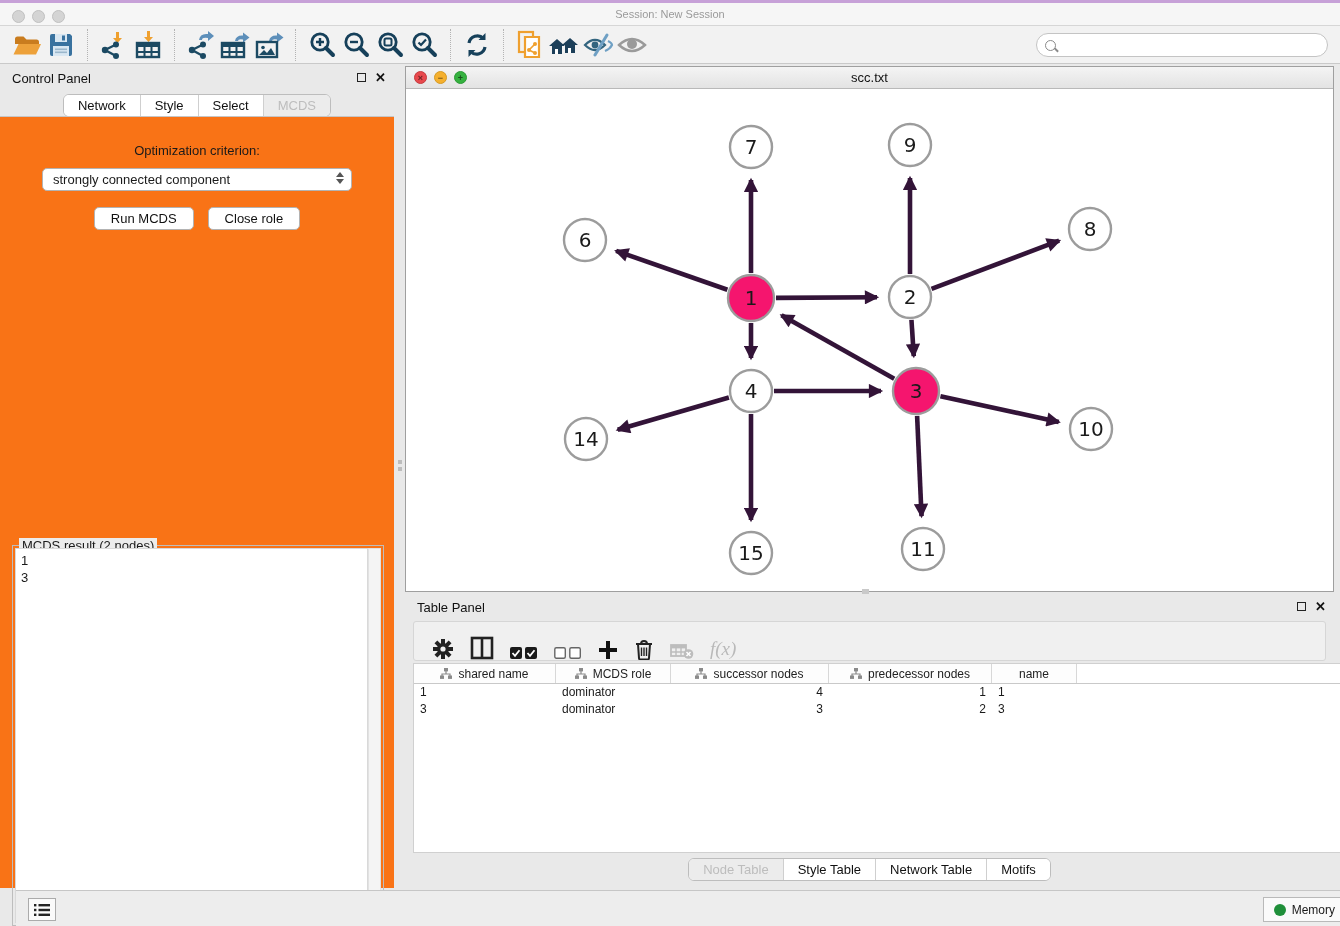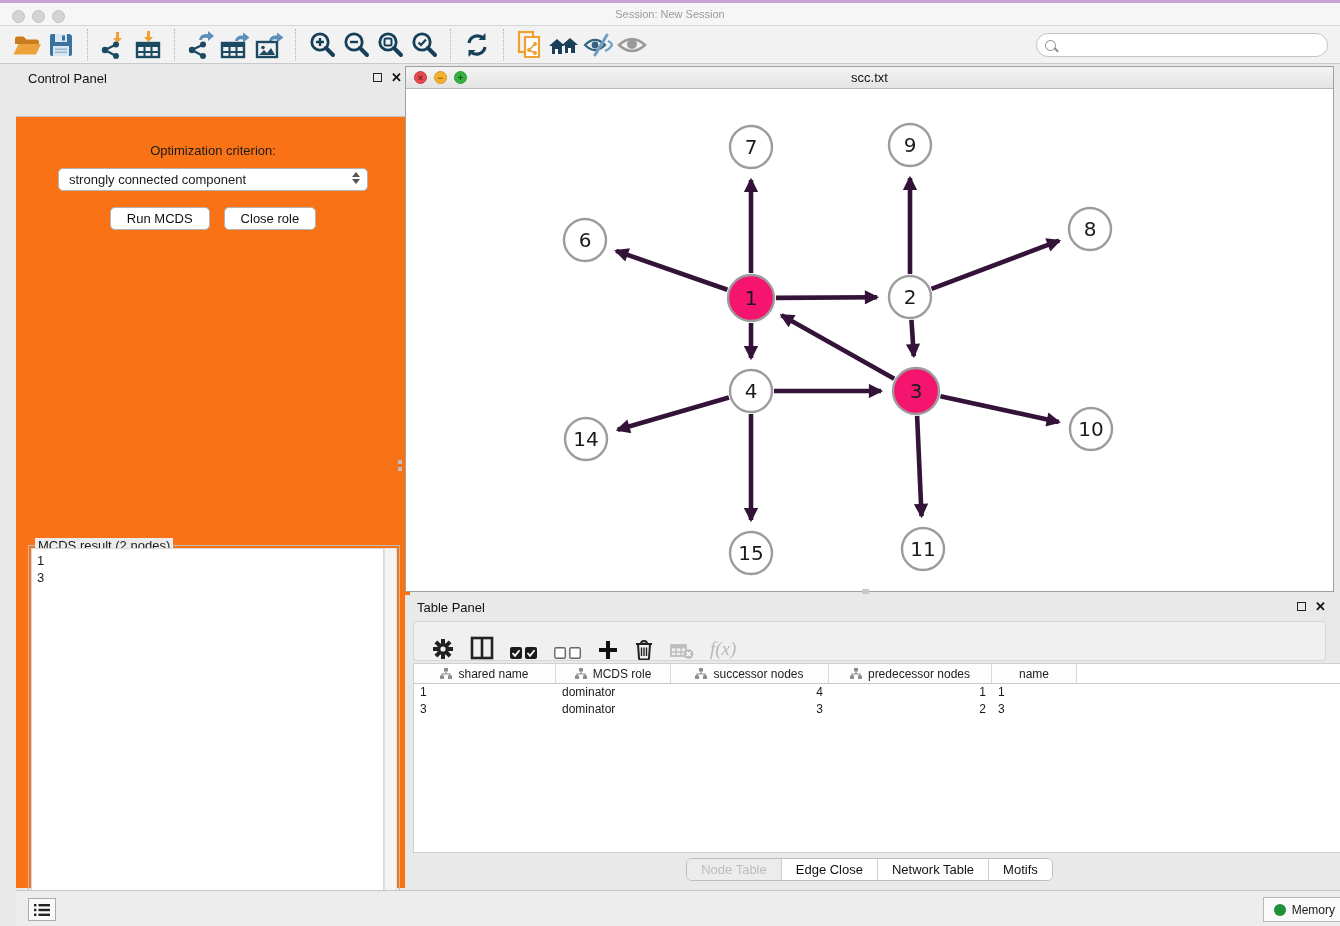--- a/index.html
+++ b/index.html
@@ -16,21 +16,21 @@
   
   .toolbar { position:absolute; left:0; top:26px; width:1340px; height:38px; background:#f2f2f2; border-bottom:1px solid #c9c9c9; display:flex; align-items:center; padding-left:10px; }
   .tb-icon { width:34px; height:32px; display:flex; align-items:center; justify-content:center; }
   .tb-sep { width:1px; height:32px; border-left:1px dotted #b3b3b3; margin:0 9px; }
   .search-wrap { position:absolute; right:12px; top:7px; width:292px; height:24px; background:#fff; border:1px solid #c4c4c4; border-radius:12px; display:flex; align-items:center; padding-left:8px; }
   .search-wrap input { border:none; outline:none; flex:1; height:20px; font-size:13px; background:transparent; font-family:"Liberation Sans",sans-serif; }
   .mag { width:11px; height:11px; border:1.5px solid #8a8a8a; border-radius:50%; position:relative; margin-right:5px; flex:none; }
   .mag::after { content:""; position:absolute; width:5px; height:1.5px; background:#8a8a8a; transform:rotate(45deg); right:-4px; bottom:-1px; }
 
   
-  .control-panel { position:absolute; left:16px; top:66px; width:394px; height:822px; background:#e9e9e9; }
+  .control-panel { position:absolute; left:0; top:66px; width:394px; height:822px; background:#e9e9e9; }
   .panel-head { position:relative; height:26px; }
   .panel-title { position:absolute; left:12px; top:5px; font-size:13px; color:#111; }
   .panel-btns { position:absolute; right:8px; top:6px; display:flex; gap:9px; align-items:center; }
   .float-box { width:9px; height:9px; border:1.5px solid #222; }
   .close-x { font-weight:bold; font-size:13px; color:#111; line-height:11px; }
   .cp-tabs { position:absolute; left:0; top:28px; width:100%; text-align:center; }
   .seg { display:inline-flex; border:1px solid #bdbdbd; border-radius:6px; overflow:hidden; background:#fff; }
   .seg .tab { padding:3px 14px; font-size:13px; background:#fff; color:#111; border-left:1px solid #cfcfcf; cursor:default; }
   .seg .tab:first-child { border-left:none; }
   .seg .tab.active { background:#ececec; color:#bdbdbd; }
@@ -228,20 +228,28 @@
       <input placeholder="" style="">
     </div>
   </div>
 
   <div class="control-panel">
     <div class="panel-head">
       <span class="panel-title">Control Panel</span>
       <span class="panel-btns">
         <span class="float-box"></span>
         <span class="close-x">✕</span>
+      </span>
+    </div>
+    <div class="cp-tabs">
+      <span class="seg">
+        <span class="tab">Network</span>
+        <span class="tab">Style</span>
+        <span class="tab">Select</span>
+        <span class="tab active">MCDS</span>
       </span>
     </div>
     <div class="cp-body">
       <div class="opt-label">Optimization criterion:</div>
       <div class="combo">
         <span>strongly connected component</span>
         <span class="steppers">
             <span class="up"></span>
             <span class="dn"></span>
           </span>
@@ -439,21 +447,21 @@
             <div class="td" style="width: 115px; text-align: left;">dominator</div>
             <div class="td" style="width: 158px; text-align: right;">3</div>
             <div class="td" style="width: 163px; text-align: right;">2</div>
             <div class="td" style="width: 85px; text-align: left;">3</div>
           </div>
         </div>
     </div>
     <div class="tp-tabs">
       <span class="seg">
         <span class="tab active">Node Table</span>
-        <span class="tab">Edge Close</span>
+        <span class="tab">Style Table</span>
         <span class="tab">Network Table</span>
         <span class="tab">Motifs</span>
       </span>
     </div>
   </div>
 
   <div class="statusbar">
     <span class="list-btn">
       <svg width="16" height="14" viewBox="0 0 16 14">
           <rect x="0" y="1" width="2.4" height="2.4" fill="#222"></rect>

